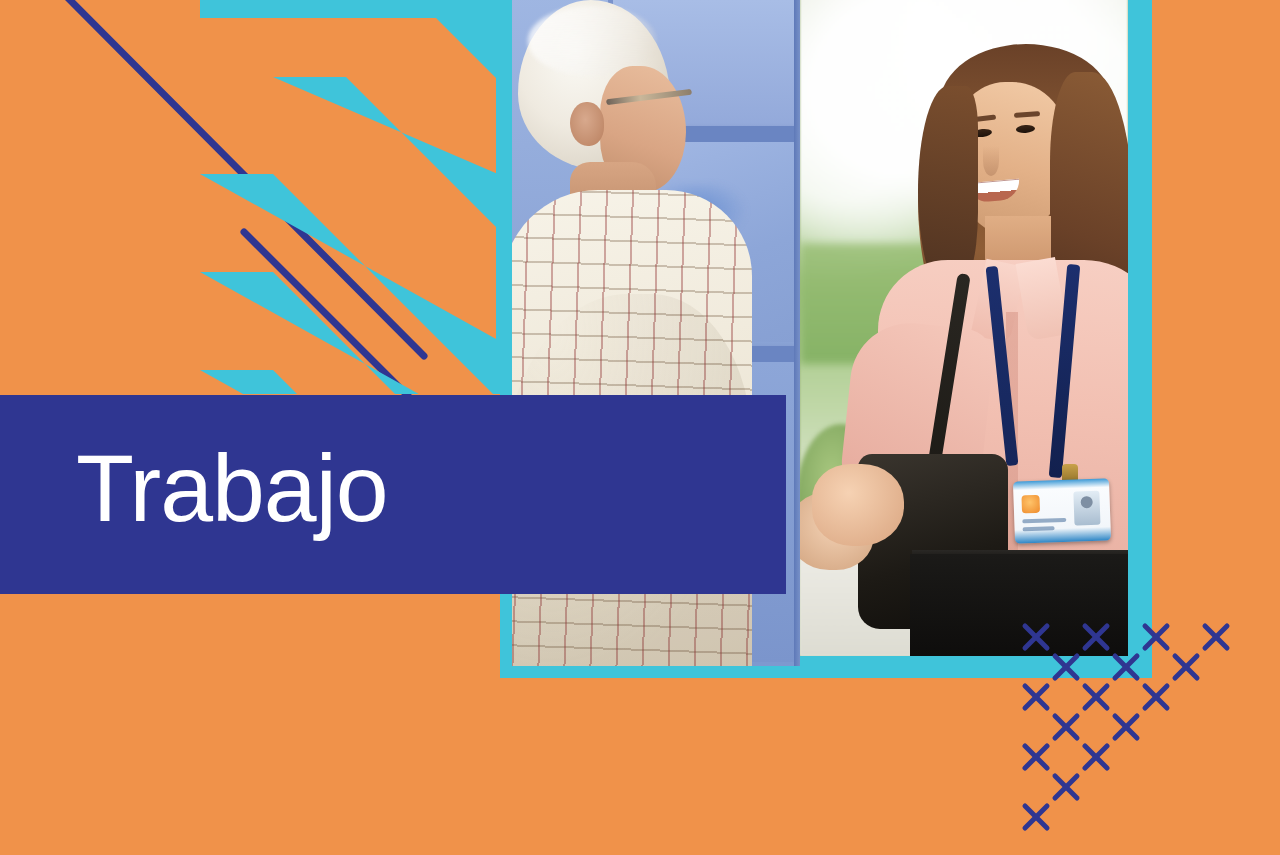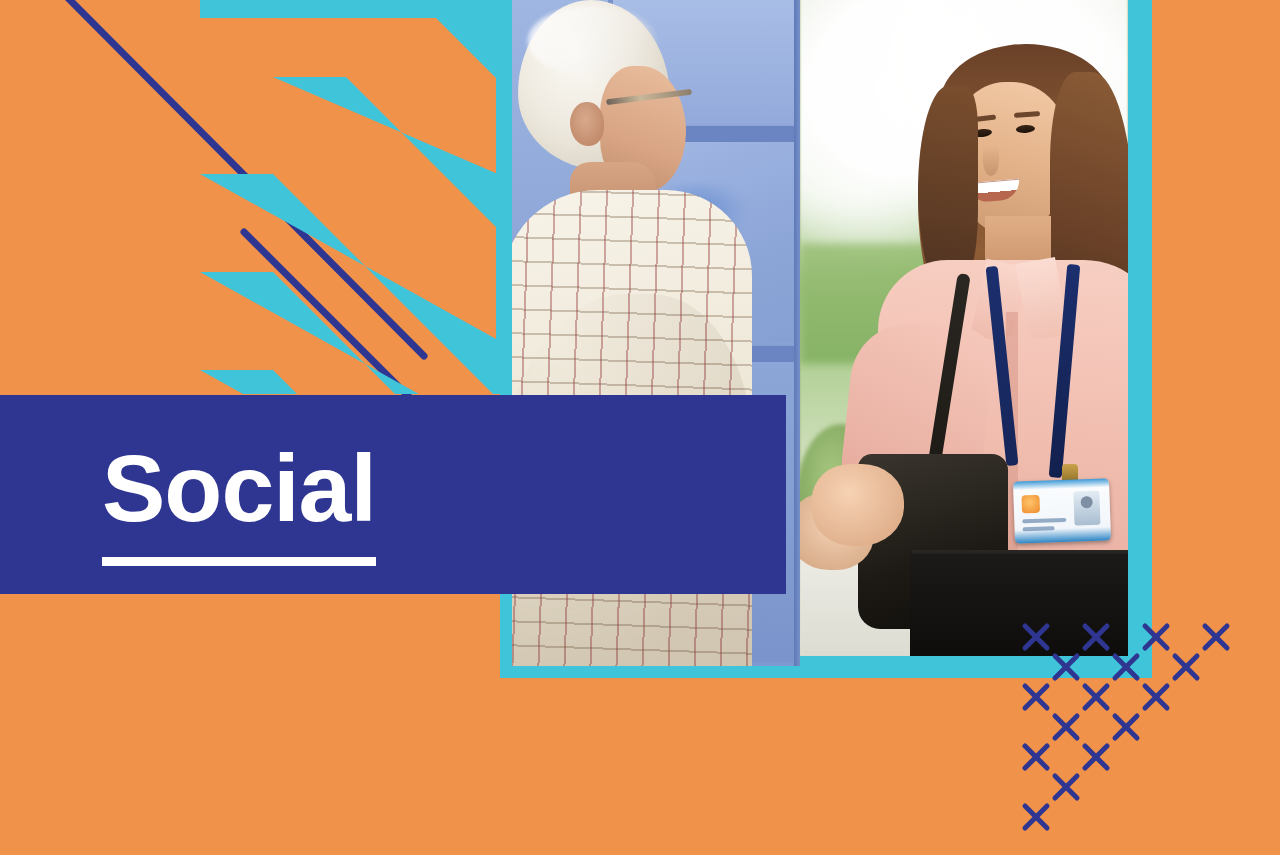--- a/index.html
+++ b/index.html
@@ -483,24 +483,21 @@
         <div class="badge-logo"></div>
         <div class="badge-line l1"></div>
         <div class="badge-line l2"></div>
         <div class="badge-photo"></div>
       </div>
     </div>
   </div>
 
   <div class="title-banner">
     <div class="title-text">
-      <span class="title-bold">
-        <span>Social</span>
-        <span class="title-underline"></span>
-      </span>
+      <span class="title-light">Trabajo</span>
     </div>
   </div>
 
   <svg class="cross-pattern" viewBox="0 0 270 235" xmlns="http://www.w3.org/2000/svg">
     <g stroke="#2F3691" stroke-width="5" stroke-linecap="round">
 
       <g transform="translate(26,17)">
           <line x1="-11" y1="-11" x2="11" y2="11"></line>
           <line x1="11" y1="-11" x2="-11" y2="11"></line>
         </g>

